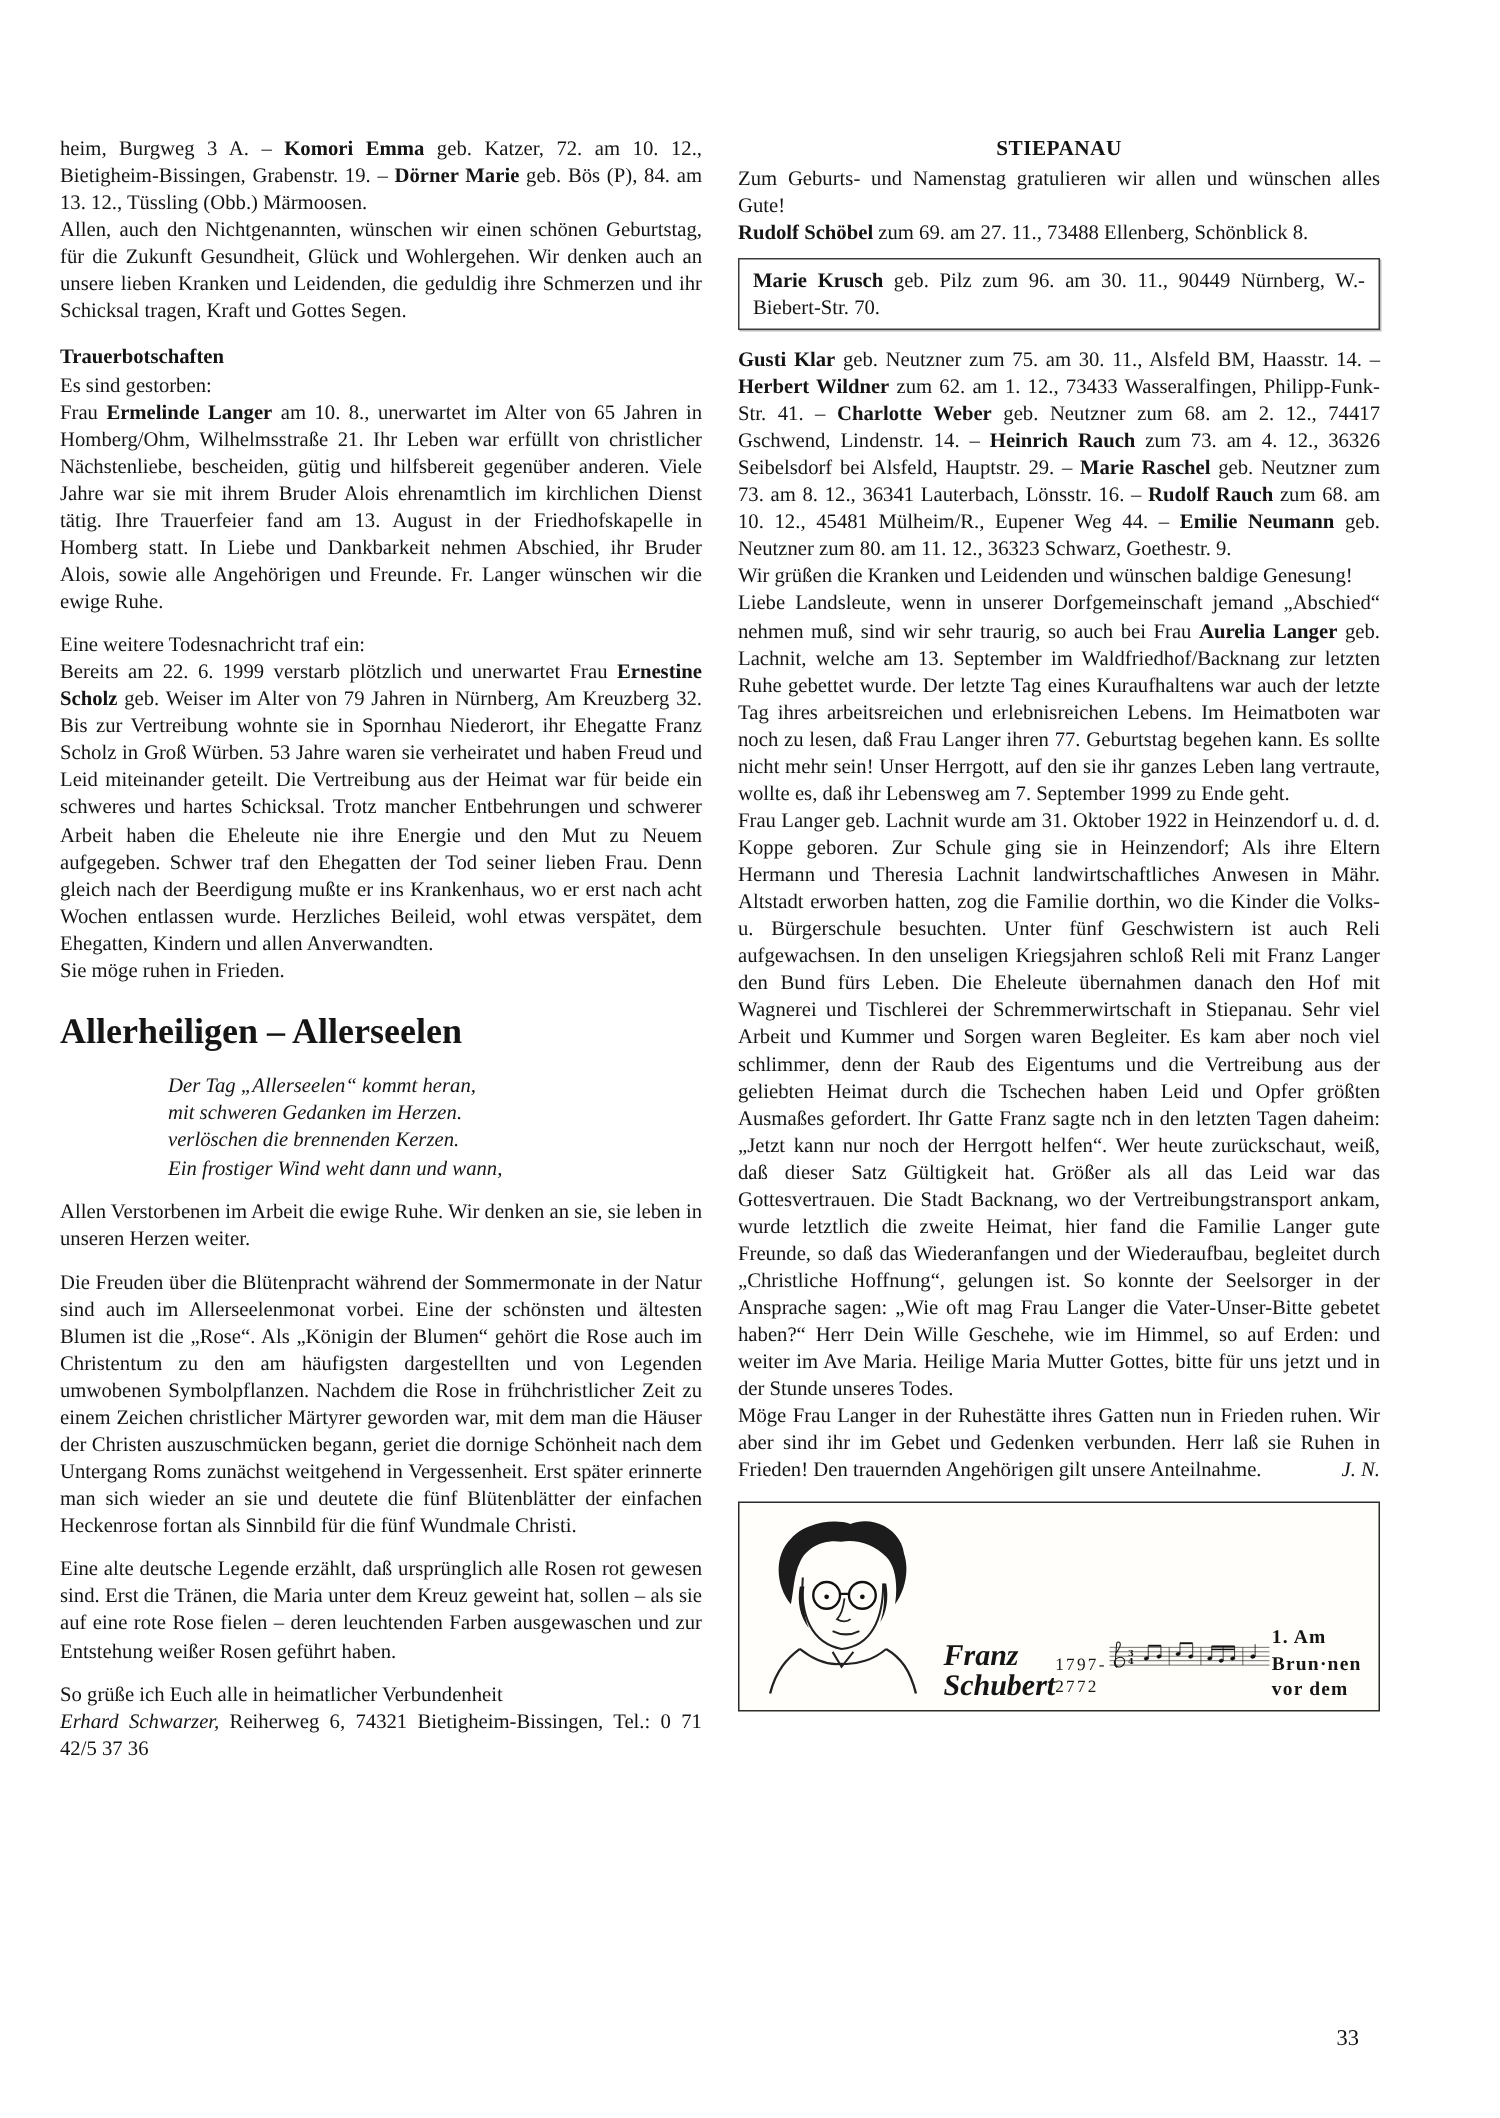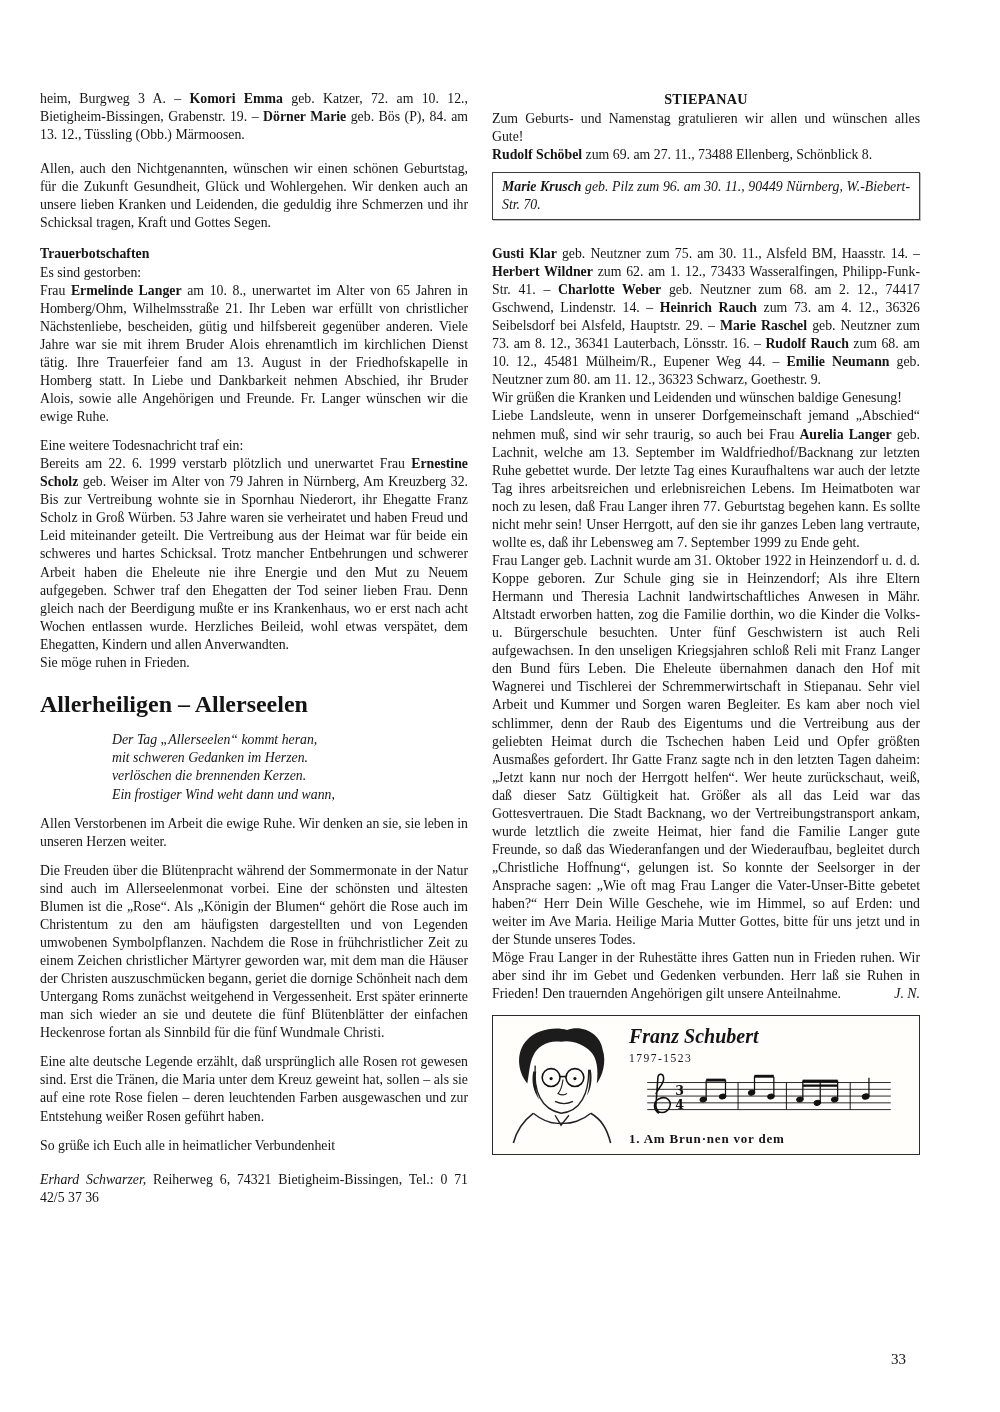--- a/index.html
+++ b/index.html
@@ -6,31 +6,31 @@
   html, body { background:#ffffff; }
   body {
     width:1000px; height:1412px; overflow:hidden; position:relative;
     font-family:"Liberation Serif","DejaVu Serif",serif;
     color:#151515;
   }
   .page { position:absolute; inset:0; padding:90px 80px 0 40px; }
   .columns { display:flex; gap:24px; }
   .col { flex:1; font-size:13.8px; line-height:1.31; }
   .para { text-align:justify; hyphens:auto; }
-  .mt  { margin-top:16px; }
+  .mt  { margin-top:0; }
   .mt2 { margin-top:11px; }
   .subhead { font-size:13.8px; font-weight:bold; margin-top:13px; }
   .stiepanau { text-align:center; font-weight:bold; font-size:14.2px; letter-spacing:0.3px; margin-bottom:1px; }
   .allerseelen { text-align:left; font-weight:bold; font-size:24px; margin:17px 0 11px; }
   .poem { font-style:italic; margin:0 0 11px 72px; text-align:left; }
-  .krusch-box { border:1.5px solid #3c3c3c; padding:5px 9px; margin:8px 0 25px; box-shadow:1px 1px 0 #bdbdbd;font-style:italic; }
+  .krusch-box { border:1.5px solid #3c3c3c; padding:5px 9px; margin:8px 0 11px; box-shadow:1px 1px 0 #bdbdbd; }
   .initials { float:right; }
   .schubert-box { border:1.2px solid #2b2b2b; margin-top:11px; padding:6px 10px 5px 4px; display:flex; height:140px; background:#fffefb; }
   .portrait { width:132px; height:100%; flex:0 0 auto; }
-  .schubert-right { flex:1; display:flex; flex-direction:column; align-items:flex-start; justify-content:space-between; padding:2px 0 1px; }
+  .schubert-right { flex:1; display:flex; align-items:flex-end; justify-content:space-between; padding:2px 0 1px; }
   .schubert-name { font-style:italic; font-weight:bold; font-size:20px; line-height:1; margin-top:2px; }
   .schubert-years { font-size:11.5px; letter-spacing:1.5px; margin-top:2px; }
   .music { width:100%; height:58px; }
   .schubert-lyrics { font-weight:bold; font-size:13px; letter-spacing:0.8px; }
   .page-number { position:absolute; right:94px; bottom:44px; font-size:15px; }
 </style>
 </head>
 <body>
 
 <div class="page">
@@ -93,21 +93,21 @@
           <path d="M60,58 C59,66 57,70 55,72 C58,74 62,74 64,72" fill="none" stroke="#222" stroke-width="1.2"></path>
           <path d="M52,80 C58,83 64,83 70,80" fill="none" stroke="#222" stroke-width="1.4"></path>
           <path d="M30,50 C28,60 30,70 36,78 C32,68 32,58 33,50 Z" fill="#1c1c1c"></path>
           <path d="M88,48 C90,58 88,68 84,74 C87,66 87,56 86,48 Z" fill="#1c1c1c"></path>
           <path d="M30,92 C22,98 14,106 10,122 M88,92 C98,98 104,106 108,122" fill="none" stroke="#222" stroke-width="1.6"></path>
           <path d="M30,92 C40,100 50,103 58,102 C68,103 80,99 88,92" fill="none" stroke="#222" stroke-width="1.4"></path>
           <path d="M52,94 L58,104 L66,94" fill="none" stroke="#222" stroke-width="1.4"></path>
         </svg>
         <div class="schubert-right">
           <div class="schubert-name">Franz Schubert</div>
-          <div class="schubert-years">1797-1523</div>
+          <div class="schubert-years">1797-2772</div>
           <svg class="music" viewBox="0 0 260 60" aria-hidden="true">
             <g stroke="#222" stroke-width="1">
               <line x1="4" y1="14" x2="256" y2="14"></line>
               <line x1="4" y1="21" x2="256" y2="21"></line>
               <line x1="4" y1="28" x2="256" y2="28"></line>
               <line x1="4" y1="35" x2="256" y2="35"></line>
               <line x1="4" y1="42" x2="256" y2="42"></line>
             </g>
             <path d="M16,46 C10,42 10,34 16,31 C24,27 30,33 27,40 C24,46 14,48 13,38 L15,10 C15,4 21,4 21,10 C21,16 15,20 13,26" fill="none" stroke="#111" stroke-width="1.6"></path>
             <text x="33" y="27" font-size="13" font-weight="bold" fill="#111" font-family="DejaVu Serif, serif">3</text>

